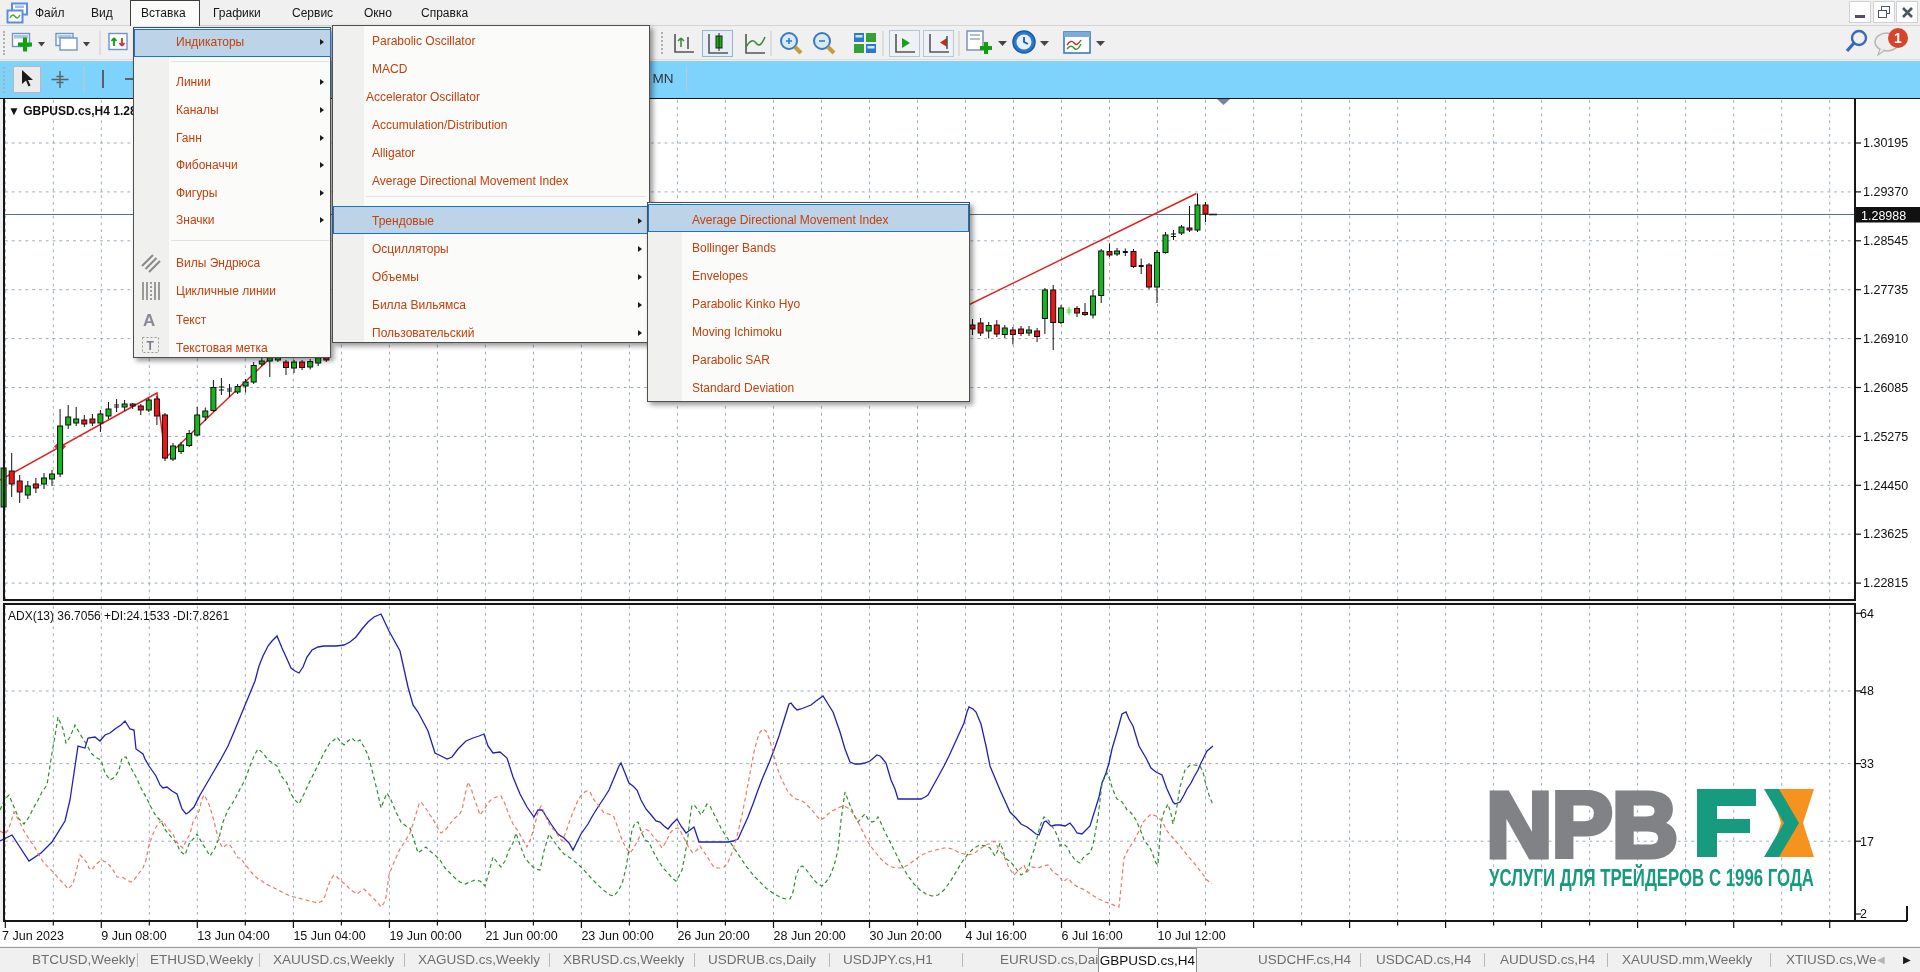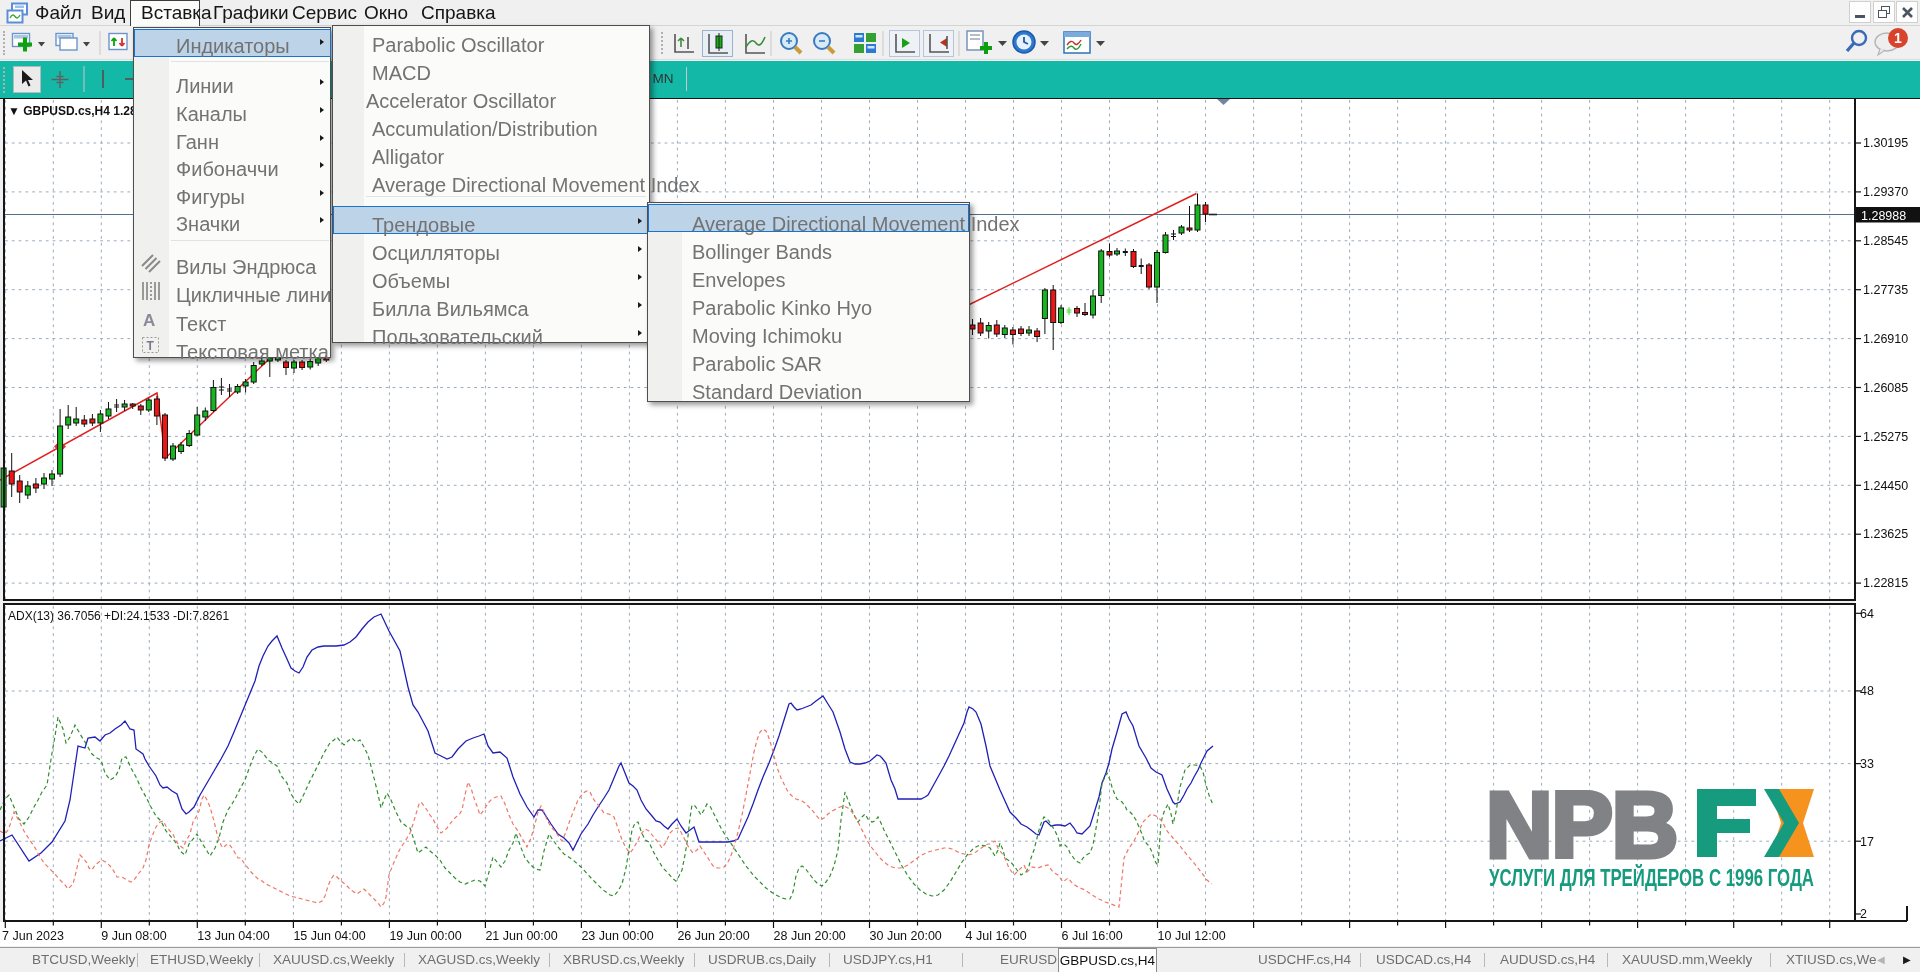--- a/index.html
+++ b/index.html
@@ -1,29 +1,29 @@
 <!DOCTYPE html>
 <html><head><meta charset="utf-8"><style>
 
 *{margin:0;padding:0;box-sizing:border-box}
 html,body{width:1920px;height:972px;overflow:hidden;background:#f0f0f0;
  font-family:"Liberation Sans",sans-serif;-webkit-font-smoothing:antialiased}
 .abs{position:absolute}
 .menubar{position:absolute;left:0;top:0;width:1920px;height:26px;background:#f0f0f0;
  border-bottom:1px solid #d4d4d4;z-index:5}
-.mitem{position:absolute;top:0;height:36px;line-height:26px;font-size:19px;color:#151515}
+.mitem{position:absolute;top:0;height:36px;line-height:26px;font-size:12px;color:#151515}
 .tb1{position:absolute;left:0;top:27px;width:1920px;height:33px;background:#f0f0f0;
  border-bottom:1px solid #dcdcdc;z-index:4}
-.tb2{position:absolute;left:0;top:61px;width:1920px;height:37px;background:#14b8a6;z-index:4}
+.tb2{position:absolute;left:0;top:61px;width:1920px;height:37px;background:#7dd3fc;z-index:4}
 .sep{position:absolute;width:1px;background:#c8c8c8}
 .grip{position:absolute;width:3px;border-left:2px dotted #b0b0b0}
 .menu{position:absolute;background:#fbfbfa;border:1px solid #4e4e4e;
  box-shadow:3px 3px 5px rgba(0,0,0,0.4);z-index:20}
 .strip{position:absolute;left:0;top:0;bottom:0;background:#f0f0ee}
-.mrow{position:absolute;font-size:20px;color:#737373;white-space:nowrap}
+.mrow{position:absolute;font-size:12px;color:#c2410c;white-space:nowrap}
 .hl{position:absolute;background:#bdd3e8;border:1.5px solid #1673cf}
 .arr{position:absolute;width:0;height:0;border-left:4.5px solid #1a1a1a;
  border-top:3.8px solid transparent;border-bottom:3.8px solid transparent}
 .msep{position:absolute;height:1px;background:#e2e2e0}
 .winbtn{position:absolute;top:1px;width:22px;height:22px;background:#fefefe;border:1px solid #d0d0d0;z-index:6}
 .tabbar{position:absolute;left:0;top:947px;width:1920px;height:25px;background:#f0f0f0;
  border-top:1px solid #9a9a9a;z-index:3}
 .tab{position:absolute;top:0;height:25px;line-height:24px;font-size:13.5px;color:#6e6e6e;white-space:nowrap}
 .tabsep{position:absolute;top:5px;height:14px;width:1px;background:#b8b8b8}
 .atab{position:absolute;top:0;height:25px;line-height:24px;font-size:13.5px;color:#111;
@@ -534,21 +534,21 @@
 <div class="tab" style="left:708px">USDRUB.cs,Daily</div>
 <div class="tab" style="left:843px">USDJPY.cs,H1</div>
 <div class="tab" style="left:1000px">EURUSD.cs,Daily</div>
 <div class="tabsep" style="left:137px"></div>
 <div class="tabsep" style="left:259px"></div>
 <div class="tabsep" style="left:404px"></div>
 <div class="tabsep" style="left:549px"></div>
 <div class="tabsep" style="left:694px"></div>
 <div class="tabsep" style="left:829px"></div>
 <div class="tabsep" style="left:962px"></div>
-<div class="atab" style="left:1058px;width:99px">GBPUSD.cs,H4</div>
+<div class="atab" style="left:1098px;width:99px">GBPUSD.cs,H4</div>
 <div class="tab" style="left:1258px">USDCHF.cs,H4</div>
 <div class="tab" style="left:1376px">USDCAD.cs,H4</div>
 <div class="tab" style="left:1500px">AUDUSD.cs,H4</div>
 <div class="tab" style="left:1622px">XAUUSD.mm,Weekly</div>
 <div class="tab" style="left:1786px">XTIUSD.cs,We</div>
 <div class="tabsep" style="left:1360px"></div>
 <div class="tabsep" style="left:1484px"></div>
 <div class="tabsep" style="left:1607px"></div>
 <div class="tabsep" style="left:1770px"></div>
 <div class="tab" style="left:1877px;color:#b4b4b4;font-size:10px">◀</div>

